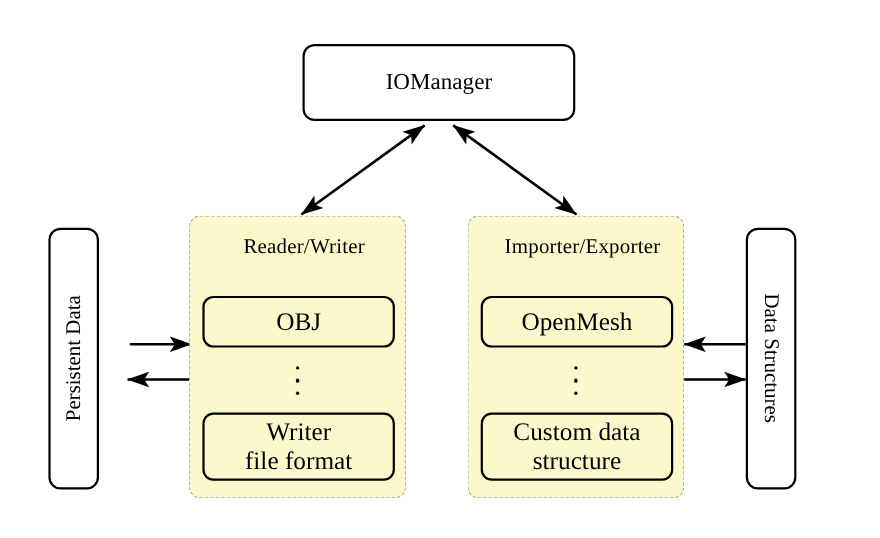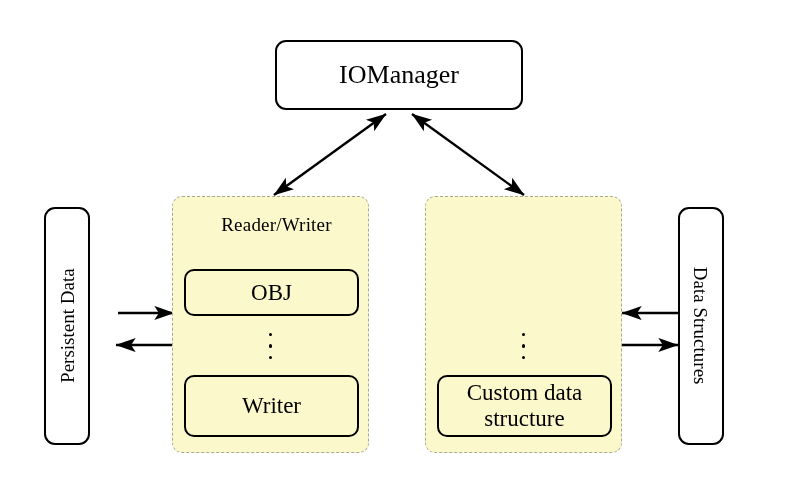--- a/index.html
+++ b/index.html
@@ -74,21 +74,21 @@
     white-space: nowrap;
     transform: rotate(-90deg);
     font-size: 19px;
   }
   .vtext-cw span {
     display: block;
     white-space: nowrap;
     transform: rotate(90deg);
     font-size: 19px;
   }
-  .label-lg { font-size: 26px; justify-content: center; }
+  .label-lg { font-size: 21px; justify-content: center; }
   .label-md { font-size: 23px; }
   svg.overlay {
     position: absolute;
     left: 0;
     top: 0;
     width: 800px;
     height: 489px;
     pointer-events: none;
   }
 </style>
@@ -140,25 +140,30 @@
     </div>
 
     <div class="vdots" style="top:136px; height:26px;">
       <i></i>
         <i></i>
         <i></i>
     </div>
 
     <div class="node leaf label-md" style="left:11px; top:178px; width:175px; height:62px; flex-direction:column;">
       <span>Writer</span>
+      <span>file format</span>
     </div>
   </div>
 
   <div class="group" style="left:425px; top:196px; width:197px; height:257px;">
+    <div class="group-title" style="top:17px;">Importer/Exporter</div>
 
+    <div class="node leaf label-md" style="left:11px; top:72px; width:175px; height:47px;">
+      <span>OpenMesh</span>
+    </div>
 
     <div class="vdots" style="top:136px; height:26px;">
       <i></i>
         <i></i>
         <i></i>
     </div>
 
     <div class="node leaf label-md" style="left:11px; top:178px; width:175px; height:62px; flex-direction:column;align-items:center;">
       <span>Custom data</span>
       <span>structure</span>

